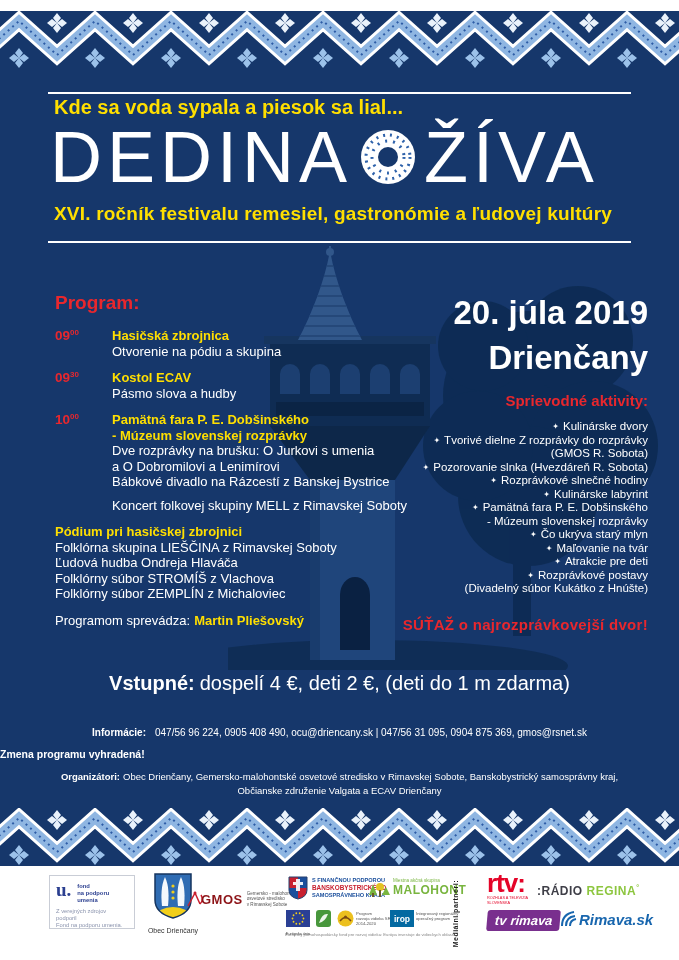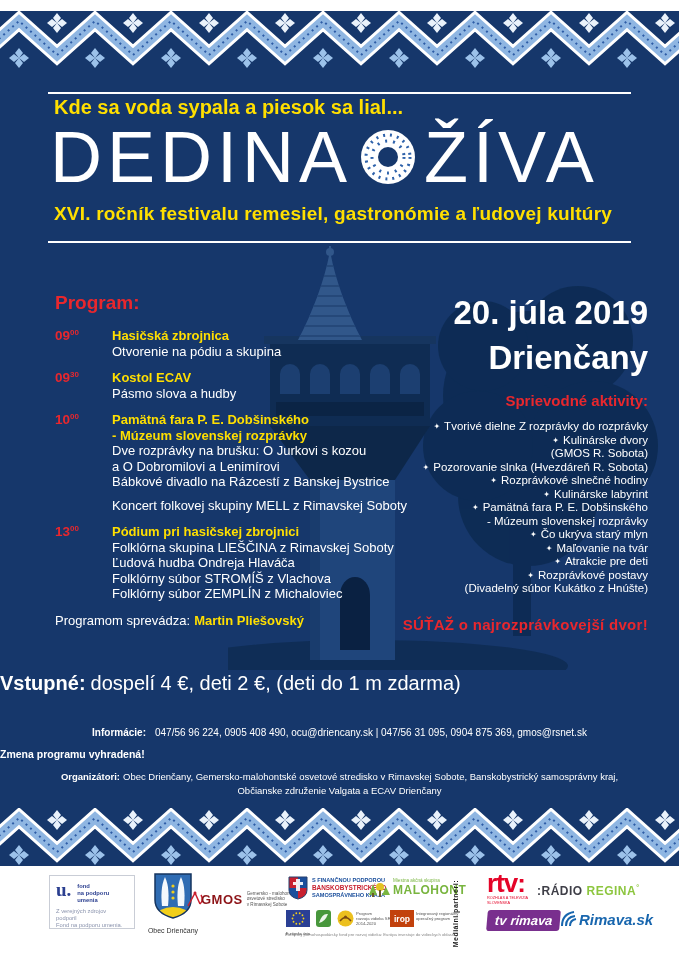--- a/index.html
+++ b/index.html
@@ -31,21 +31,21 @@
   .prog-extra{margin-top:8px}
   .prog-host{margin-top:8px;font-size:13px;color:#fff}
   .host-name{color:var(--yellow);font-weight:bold;margin-left:4px}
   .activities{position:absolute;right:31px;top:392px;width:400px;text-align:right;z-index:1}
   .activities .sec-heading{font-size:15px;margin-bottom:11px}
   .activities ul{list-style:none}
   .activities li{font-size:11.5px;line-height:13.5px;color:#fff}
   .blt{font-size:8px;margin-right:4px;vertical-align:1px}
   .blt:empty{display:none}
   .contest{position:absolute;right:31px;top:616px;font-size:15px;font-weight:bold;color:var(--red);letter-spacing:.3px;z-index:1}
-  .admission{position:absolute;left:0;width:100%;top:672px;text-align:left;color:#fff;font-size:20px;z-index:1}
+  .admission{position:absolute;left:0;width:100%;top:672px;text-align:center;color:#fff;font-size:20px;z-index:1}
   .lbl{font-weight:bold;margin-right:5px}
   .info{position:absolute;left:0;width:100%;top:727px;text-align:center;color:#fff;font-size:10px;z-index:1}
   .info .lbl{margin-right:9px}
   .notice{position:absolute;left:0;width:100%;top:748px;text-align:left;color:#fff;font-size:10.5px;font-weight:bold;z-index:1}
   .organizers{position:absolute;left:30px;width:619px;top:770px;text-align:center;color:#fff;font-size:9.5px;line-height:13.5px;z-index:1}
   .organizers .lbl{margin-right:3px}
   .footer{position:absolute;top:866px;left:0;width:679px;height:94px;background:#fff;z-index:2}
   .flogo{position:absolute}
   .fpu{left:49px;top:9px;width:86px;height:54px;border:1px solid #c9cdd6;padding:5px 6px;background:#fff}
   .fpu-row{display:flex;align-items:flex-start}
@@ -64,21 +64,21 @@
   .malohont{left:366px;top:12px;display:flex;align-items:center}
   .mal-text{margin-left:3px}
   .mal-tag{font-size:4.6px;color:#79b53f}
   .mal-name{font-size:12px;font-weight:bold;color:#79b53f;letter-spacing:.5px}
   .eu{left:285px;top:44px;width:26px;text-align:center}
   .eu-cap{font-size:3.8px;color:#333;margin-top:1px}
   .greenlogo{left:316px;top:44px}
   .prv{left:337px;top:44px;display:flex}
   .prv-text{margin-left:2px;font-size:4.2px;line-height:5.2px;color:#555;margin-top:1px}
   .irop{left:390px;top:44px;display:flex}
-  .irop-box{width:24px;height:17px;background:#c2410c;color:#fff;font-weight:bold;font-size:8.5px;display:flex;align-items:center;justify-content:center}
+  .irop-box{width:24px;height:17px;background:#0369a1;color:#fff;font-weight:bold;font-size:8.5px;display:flex;align-items:center;justify-content:center}
   .irop-text{margin-left:2px;font-size:4.2px;line-height:5.2px;color:#555;margin-top:1px}
   .funds-cap{left:285px;top:66px;width:180px;font-size:4.2px;color:#888}
   .media-label{left:452px;top:8px;height:80px;display:flex;align-items:center}
   .media-label span{writing-mode:vertical-rl;transform:rotate(180deg);font-size:7px;font-weight:bold;color:#1a1a1a;letter-spacing:.5px}
   .rtvs{left:487px;top:4px}
   .rtvs-mark{font-size:26px;font-weight:bold;color:#e40428;letter-spacing:-1px;line-height:26px}
   .rtvs-sub{font-size:3.8px;color:#e40428;line-height:4.6px}
   .regina{left:537px;top:18px;font-size:12px;font-weight:bold;letter-spacing:.5px}
   .regina-dark{color:#3f3f48}
   .regina-green{color:#8dc63f}
@@ -196,46 +196,45 @@
         <div class="prog-title">Kostol ECAV</div>
         <div>Pásmo slova a hudby</div>
       </div>
     </div>
 
     <div class="prog-item">
       <div class="prog-time"><span>10</span><span class="min">00</span></div>
       <div class="prog-body">
         <div class="prog-title">Pamätná fara P. E. Dobšinského</div>
         <div class="prog-title">- Múzeum slovenskej rozprávky</div>
-        <div>Dve rozprávky na brušku: O Jurkovi s kozou</div>
+        <div>Dve rozprávky na brušku: O Jurkovi s umenia</div>
         <div>a O Dobromilovi a Lenimírovi</div>
         <div>Bábkové divadlo na Rázcestí z Banskej Bystrice</div>
         <div class="prog-extra">Koncert folkovej skupiny MELL z Rimavskej Soboty</div>
       </div>
     </div>
 
     <div class="prog-item">
-      <div class="prog-time"><span>13</span><span class="min">00</span></div>
       <div class="prog-body">
         <div class="prog-title">Pódium pri hasičskej zbrojnici</div>
         <div>Folklórna skupina LIEŠČINA z Rimavskej Soboty</div>
         <div>Ľudová hudba Ondreja Hlaváča</div>
         <div>Folklórny súbor STROMÍŠ z Vlachova</div>
         <div>Folklórny súbor ZEMPLÍN z Michaloviec</div>
       </div>
     </div>
 
     <div class="prog-host"><span>Programom sprevádza:</span><span class="host-name">Martin Pliešovský</span></div>
   </div>
 
   <div class="activities">
     <div class="sec-heading">Sprievodné aktivity:</div>
     <ul>
+      <li><span class="blt">✦</span><span>Kulinárske dvory</span></li>
       <li><span class="blt">✦</span><span>Tvorivé dielne Z rozprávky do rozprávky</span></li>
-      <li><span class="blt">✦</span><span>Kulinárske dvory</span></li>
       <li><span>(GMOS R. Sobota)</span></li>
       <li><span class="blt">✦</span><span>Pozorovanie slnka (Hvezdáreň R. Sobota)</span></li>
       <li><span class="blt">✦</span><span>Rozprávkové slnečné hodiny</span></li>
       <li><span class="blt">✦</span><span>Kulinárske labyrint</span></li>
       <li><span class="blt">✦</span><span>Pamätná fara P. E. Dobšinského</span></li>
       <li><span>- Múzeum slovenskej rozprávky</span></li>
       <li><span class="blt">✦</span><span>Čo ukrýva starý mlyn</span></li>
       <li><span class="blt">✦</span><span>Maľovanie na tvár</span></li>
       <li><span class="blt">✦</span><span>Atrakcie pre deti</span></li>
       <li><span class="blt">✦</span><span>Rozprávkové postavy</span></li>

